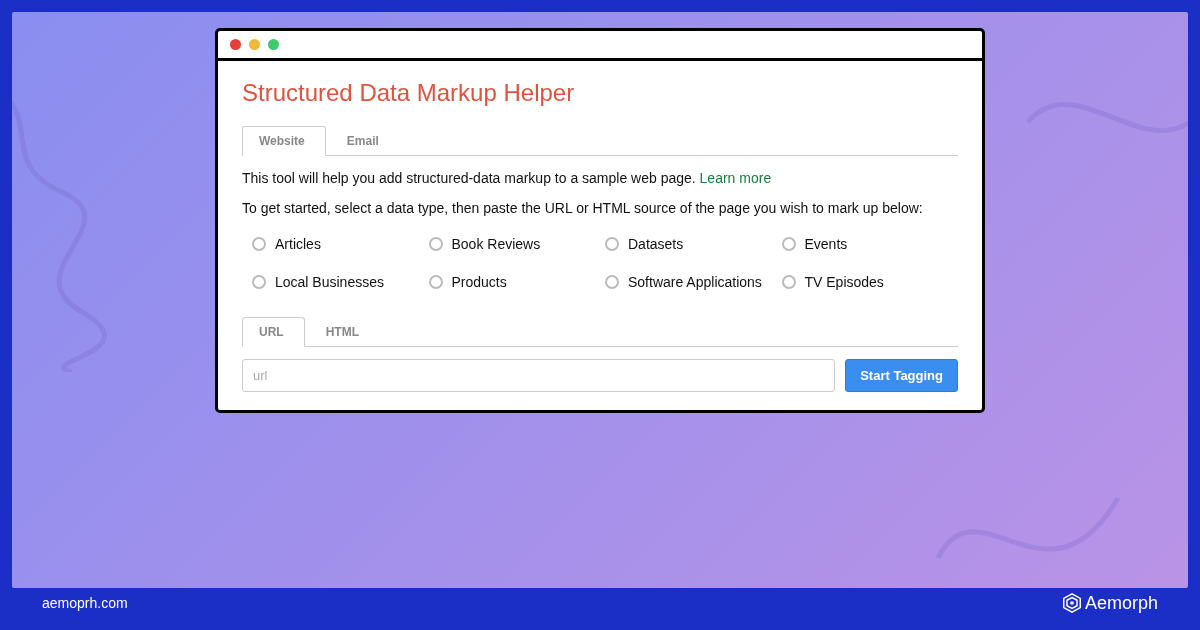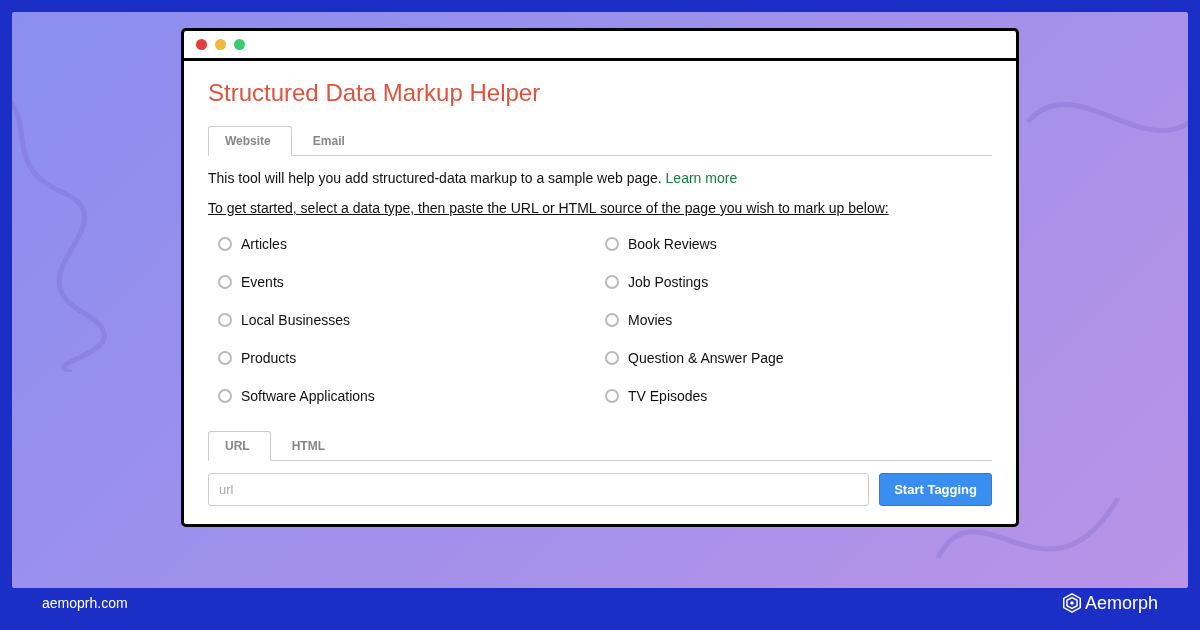--- a/index.html
+++ b/index.html
@@ -22,21 +22,21 @@
     position: absolute;
     stroke: rgba(120,100,200,0.28);
     fill: none;
     stroke-width: 5;
   }
   .window {
     position: absolute;
     top: 16px;
     left: 50%;
     transform: translateX(-50%);
-    width: 838px;
+    width: 770px;
     background: #fff;
     border: 3px solid #000;
     border-radius: 5px;
   }
   .titlebar {
     height: 30px;
     border-bottom: 3px solid #000;
     display: flex;
     align-items: center;
     padding-left: 12px;
@@ -81,25 +81,24 @@
   .desc {
     font-size: 14px;
     color: #111;
     margin-bottom: 14px;
   }
   .desc a { color: #15803d; text-decoration: none; cursor: pointer; }
   .instr {
     font-size: 14px;
     color: #111;
     margin-bottom: 20px;
-    text-decoration: underline;
   }
   .options {
     display: grid;
-    grid-template-columns: repeat(2, 1fr);
+    grid-template-columns: repeat(4, 1fr);
     column-gap: 10px;
     row-gap: 22px;
     margin-bottom: 26px;
     padding: 0 10px;
   }
   .opt {
     display: flex;
     align-items: center;
     gap: 9px;
     font-size: 14px;
@@ -201,41 +200,33 @@
         <label class="opt">
             <span class="radio"></span>
             <span>Articles</span>
           </label>
         <label class="opt">
             <span class="radio"></span>
             <span>Book Reviews</span>
           </label>
         <label class="opt">
             <span class="radio"></span>
+            <span>Datasets</span>
+          </label>
+        <label class="opt">
+            <span class="radio"></span>
             <span>Events</span>
           </label>
         <label class="opt">
             <span class="radio"></span>
-            <span>Job Postings</span>
-          </label>
-        <label class="opt">
-            <span class="radio"></span>
             <span>Local Businesses</span>
           </label>
         <label class="opt">
             <span class="radio"></span>
-            <span>Movies</span>
-          </label>
-        <label class="opt">
-            <span class="radio"></span>
             <span>Products</span>
-          </label>
-        <label class="opt">
-            <span class="radio"></span>
-            <span>Question &amp; Answer Page</span>
           </label>
         <label class="opt">
             <span class="radio"></span>
             <span>Software Applications</span>
           </label>
         <label class="opt">
             <span class="radio"></span>
             <span>TV Episodes</span>
           </label>
       </div>

